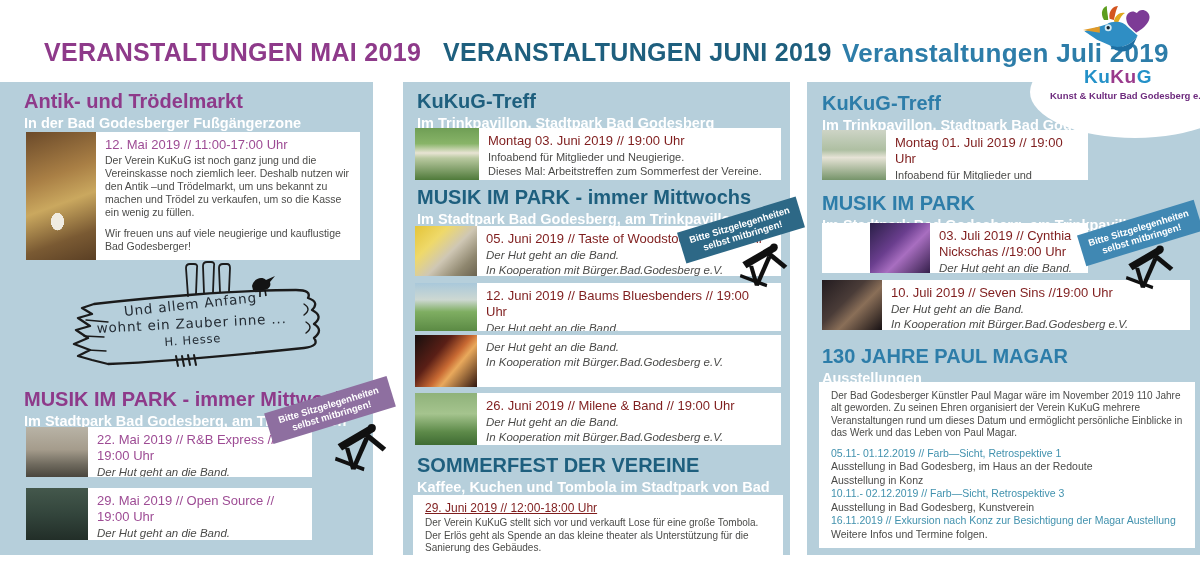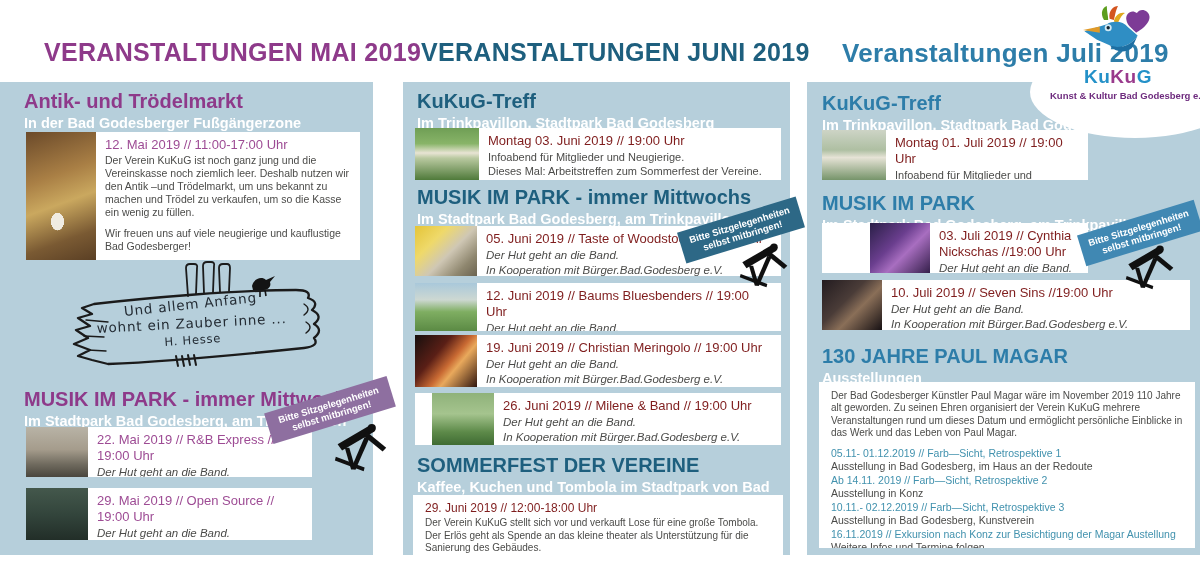--- a/index.html
+++ b/index.html
@@ -3,21 +3,21 @@
 <meta charset="utf-8">
 <style>
   * { margin:0; padding:0; box-sizing:border-box; }
   html,body { background:#fff; }
   body { font-family:"Liberation Sans", sans-serif; }
   .page { position:relative; width:1200px; height:578px; background:#fff; overflow:hidden; }
 
   
   .col-title { position:absolute; top:38px; font-weight:bold; letter-spacing:.3px; white-space:nowrap;margin-left:20px; }
   #title-mai  { left:24px;  font-size:25px; color:#8e3a8a; }
-  #title-juni { left:401px; font-size:25px; color:#1e5f7e; }
+  #title-juni { left:423px; font-size:25px; color:#1e5f7e; }
   #title-juli { left:822px; font-size:26px; color:#2d7da9; }
 
   
   .panel { position:absolute; top:82px; height:473px; background:#b6cfdb; }
   #panel-mai  { left:0;     width:373px; }
   #panel-juni { left:403px; width:387px; }
   #panel-juli { left:807px; width:393px; overflow:hidden; }
   #panel-juli .cutout { position:absolute; top:-36px; right:-40px; width:210px; height:92px;
                         background:#fff; border-radius:50%; }
 
@@ -236,42 +236,41 @@
       <div class="ctext">
         <div class="date d-teal">12. Juni 2019 // Baums Bluesbenders // 19:00 Uhr</div>
         <div class="ital">Der Hut geht an die Band.</div>
 
       </div>
     </div>
 
     <div class="card" style="left:12px;top:253px;width:366px;height:52px;">
       <div class="photo ph-meringolo"></div>
       <div class="ctext">
-        <div class="date d-teal">19. Juni 2019 // Christian Meringolo // 19:00 Uhr</div>
         <div class="ital">Der Hut geht an die Band.</div>
         <div class="ital">In Kooperation mit Bürger.Bad.Godesberg e.V.</div>
       </div>
     </div>
 
-    <div class="card" style="left:12px;top:311px;width:366px;height:52px;padding-left:17px;">
+    <div class="card" style="left:12px;top:311px;width:366px;height:52px;">
       <div class="photo ph-milene"></div>
       <div class="ctext">
         <div class="date d-teal">26. Juni 2019 // Milene &amp; Band // 19:00 Uhr</div>
         <div class="ital">Der Hut geht an die Band.</div>
         <div class="ital">In Kooperation mit Bürger.Bad.Godesberg e.V.</div>
       </div>
     </div>
 
     <div class="sechead" style="left:14px;top:372px;">
       <div class="h1 acc-juni">SOMMERFEST DER VEREINE</div>
       <div class="h2" style="white-space:normal;width:370px;">Kaffee, Kuchen und Tombola im Stadtpark von Bad Godesberg</div>
     </div>
 
     <div class="card" style="left:10px;top:413px;width:370px;min-height:46px;padding:5px 10px 5px 12px;display:block;">
-      <div class="date d-teal" style="font-size:12px;">29. Juni 2019 // 12:00-18:00 Uhr</div>
+      <div class="date d-teal" style="font-size:12px;text-decoration:underline;">29. Juni 2019 // 12:00-18:00 Uhr</div>
       <div class="body" style="font-size:10px;line-height:12.5px;">Der Verein KuKuG stellt sich vor und verkauft Lose für eine große Tombola. Der Erlös geht als Spende an das kleine theater als Unterstützung für die Sanierung des Gebäudes.</div>
     </div>
   </div>
 
   <div class="panel" id="panel-juli">
     <div class="cutout"></div>
 
     <div class="sechead" style="left:15px;top:10px;">
       <div class="h1 acc-juli">KuKuG-Treff</div>
       <div class="h2">Im Trinkpavillon, Stadtpark Bad Godesberg</div>
@@ -328,21 +327,20 @@
       <div class="h2">Ausstellungen</div>
     </div>
 
     <div class="card magar" style="left:12px;top:300px;width:376px;height:166px;">
       <div class="mintro">Der Bad Godesberger Künstler Paul Magar wäre im November 2019 110 Jahre alt geworden. Zu seinen Ehren organisiert der Verein KuKuG mehrere Veranstaltungen rund um dieses Datum und ermöglicht persönliche Einblicke in das Werk und das Leben von Paul Magar.</div>
       <div>
         <div class="mdate">05.11- 01.12.2019 // Farb—Sicht, Retrospektive 1</div>
         <div class="mdesc">Ausstellung in Bad Godesberg, im Haus an der Redoute</div>
       </div>
       <div>
-        <div class="mdate">Ab 14.11. 2019 // Farb—Sicht, Retrospektive 2</div>
         <div class="mdesc">Ausstellung in Konz</div>
       </div>
       <div>
         <div class="mdate">10.11.- 02.12.2019 // Farb—Sicht, Retrospektive 3</div>
         <div class="mdesc">Ausstellung in Bad Godesberg, Kunstverein</div>
       </div>
       <div>
         <div class="mdate">16.11.2019 // Exkursion nach Konz zur Besichtigung der Magar Austellung</div>
         <div class="mdesc">Weitere Infos und Termine folgen.</div>
       </div>

